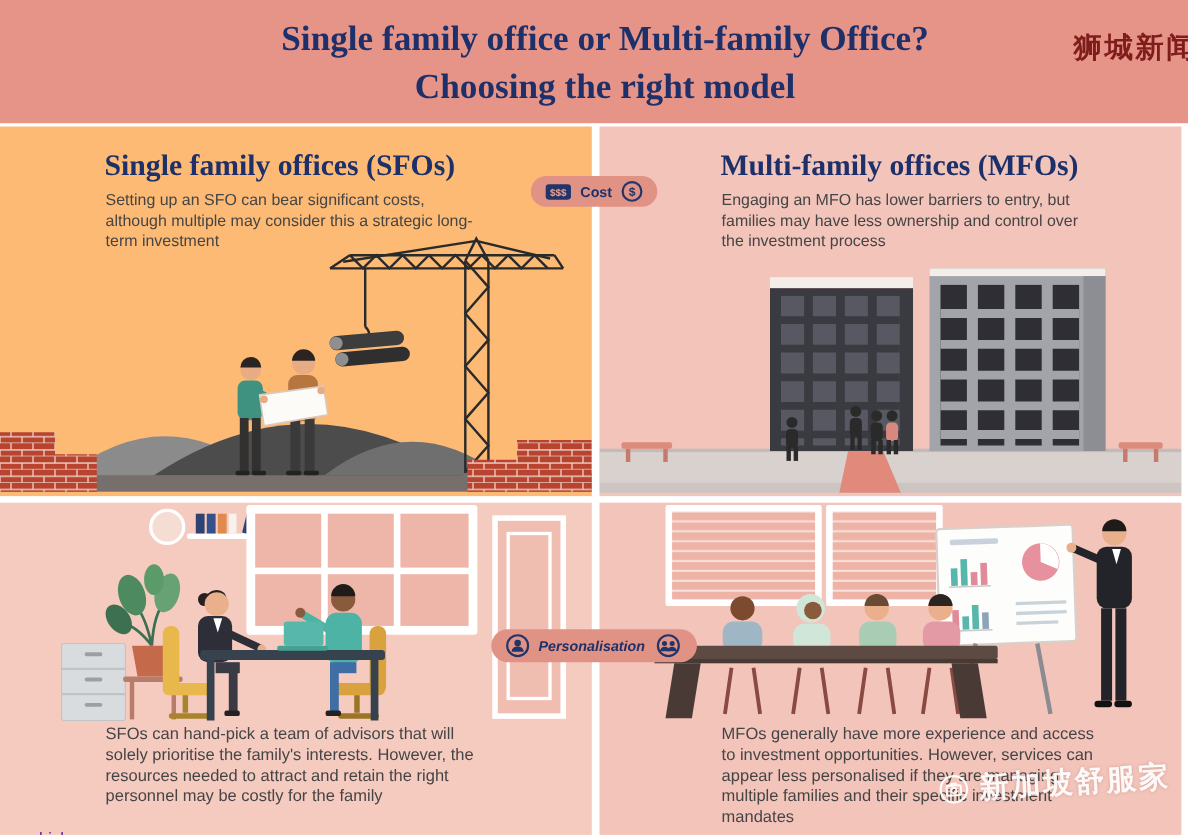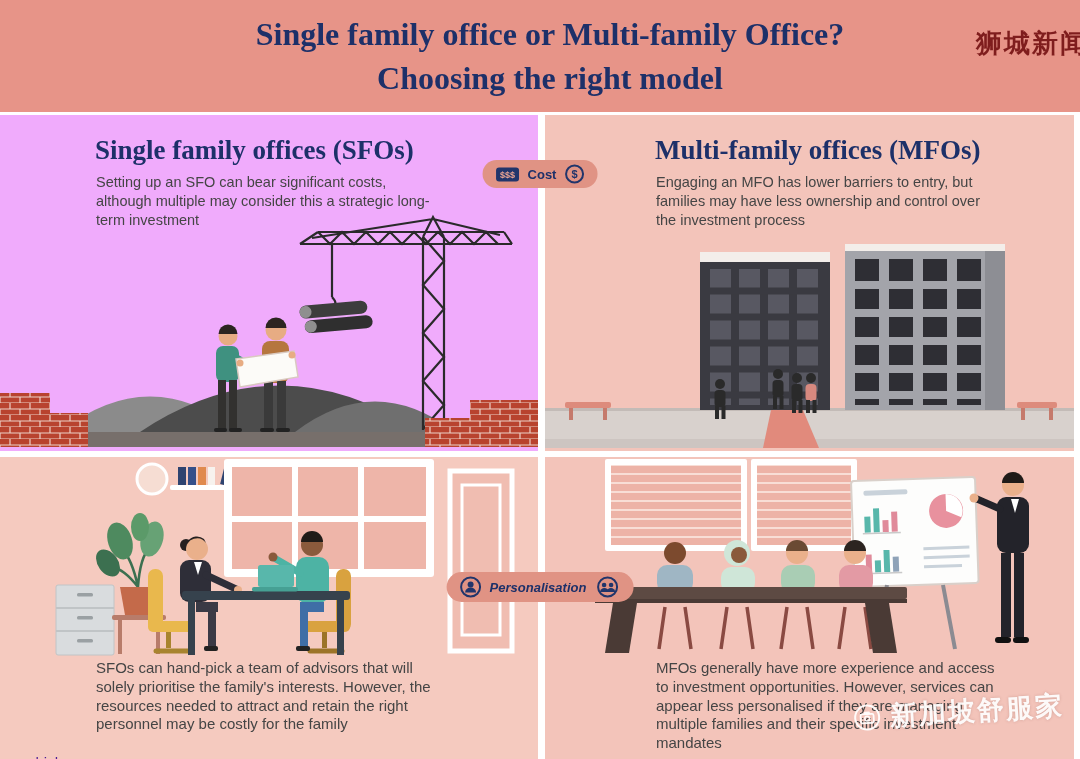--- a/index.html
+++ b/index.html
@@ -7,21 +7,21 @@
          font-family:"Liberation Sans","DejaVu Sans",sans-serif;}
   
   .header{position:absolute;left:0;top:0;width:1080px;height:112px;background:#e79488;padding-left:20px;}
   .title{position:absolute;left:0;width:100%;text-align:center;color:#1d3069;font-weight:bold;
          font-family:"Liberation Serif","DejaVu Serif",serif;}
   .title.l1{top:16px;font-size:32px;}
   .title.l2{top:60px;font-size:32px;}
   .wm-top{position:absolute;top:26px;right:12px;color:#7f1d1d;font-size:26px;font-weight:bold;letter-spacing:2px;}
   
   .cell{position:absolute;overflow:hidden;}
-  .cell.tl{left:0;top:115px;width:538px;height:336px;background:#f0abfc;}
+  .cell.tl{left:0;top:115px;width:538px;height:336px;background:#fdba74;}
   .cell.tr{left:545px;top:115px;width:529px;height:336px;background:#f3c4ba;}
   .cell.bl{left:0;top:457px;width:538px;height:302px;background:#f5cabf;}
   .cell.br{left:545px;top:457px;width:529px;height:302px;background:#f3c4ba;}
   .sec-heading{position:absolute;color:#1d3069;font-weight:bold;font-size:27px;
                font-family:"Liberation Serif","DejaVu Serif",serif;white-space:nowrap;}
   .cell.tl .sec-heading{left:95px;top:20px;}
   .cell.tr .sec-heading{left:110px;top:20px;}
   .sec-para{position:absolute;font-size:14.5px;line-height:1.3;color:#454545;}
   .cell.tl .sec-para{left:96px;top:58px;width:340px;}
   .cell.tr .sec-para{left:111px;top:58px;width:330px;}

